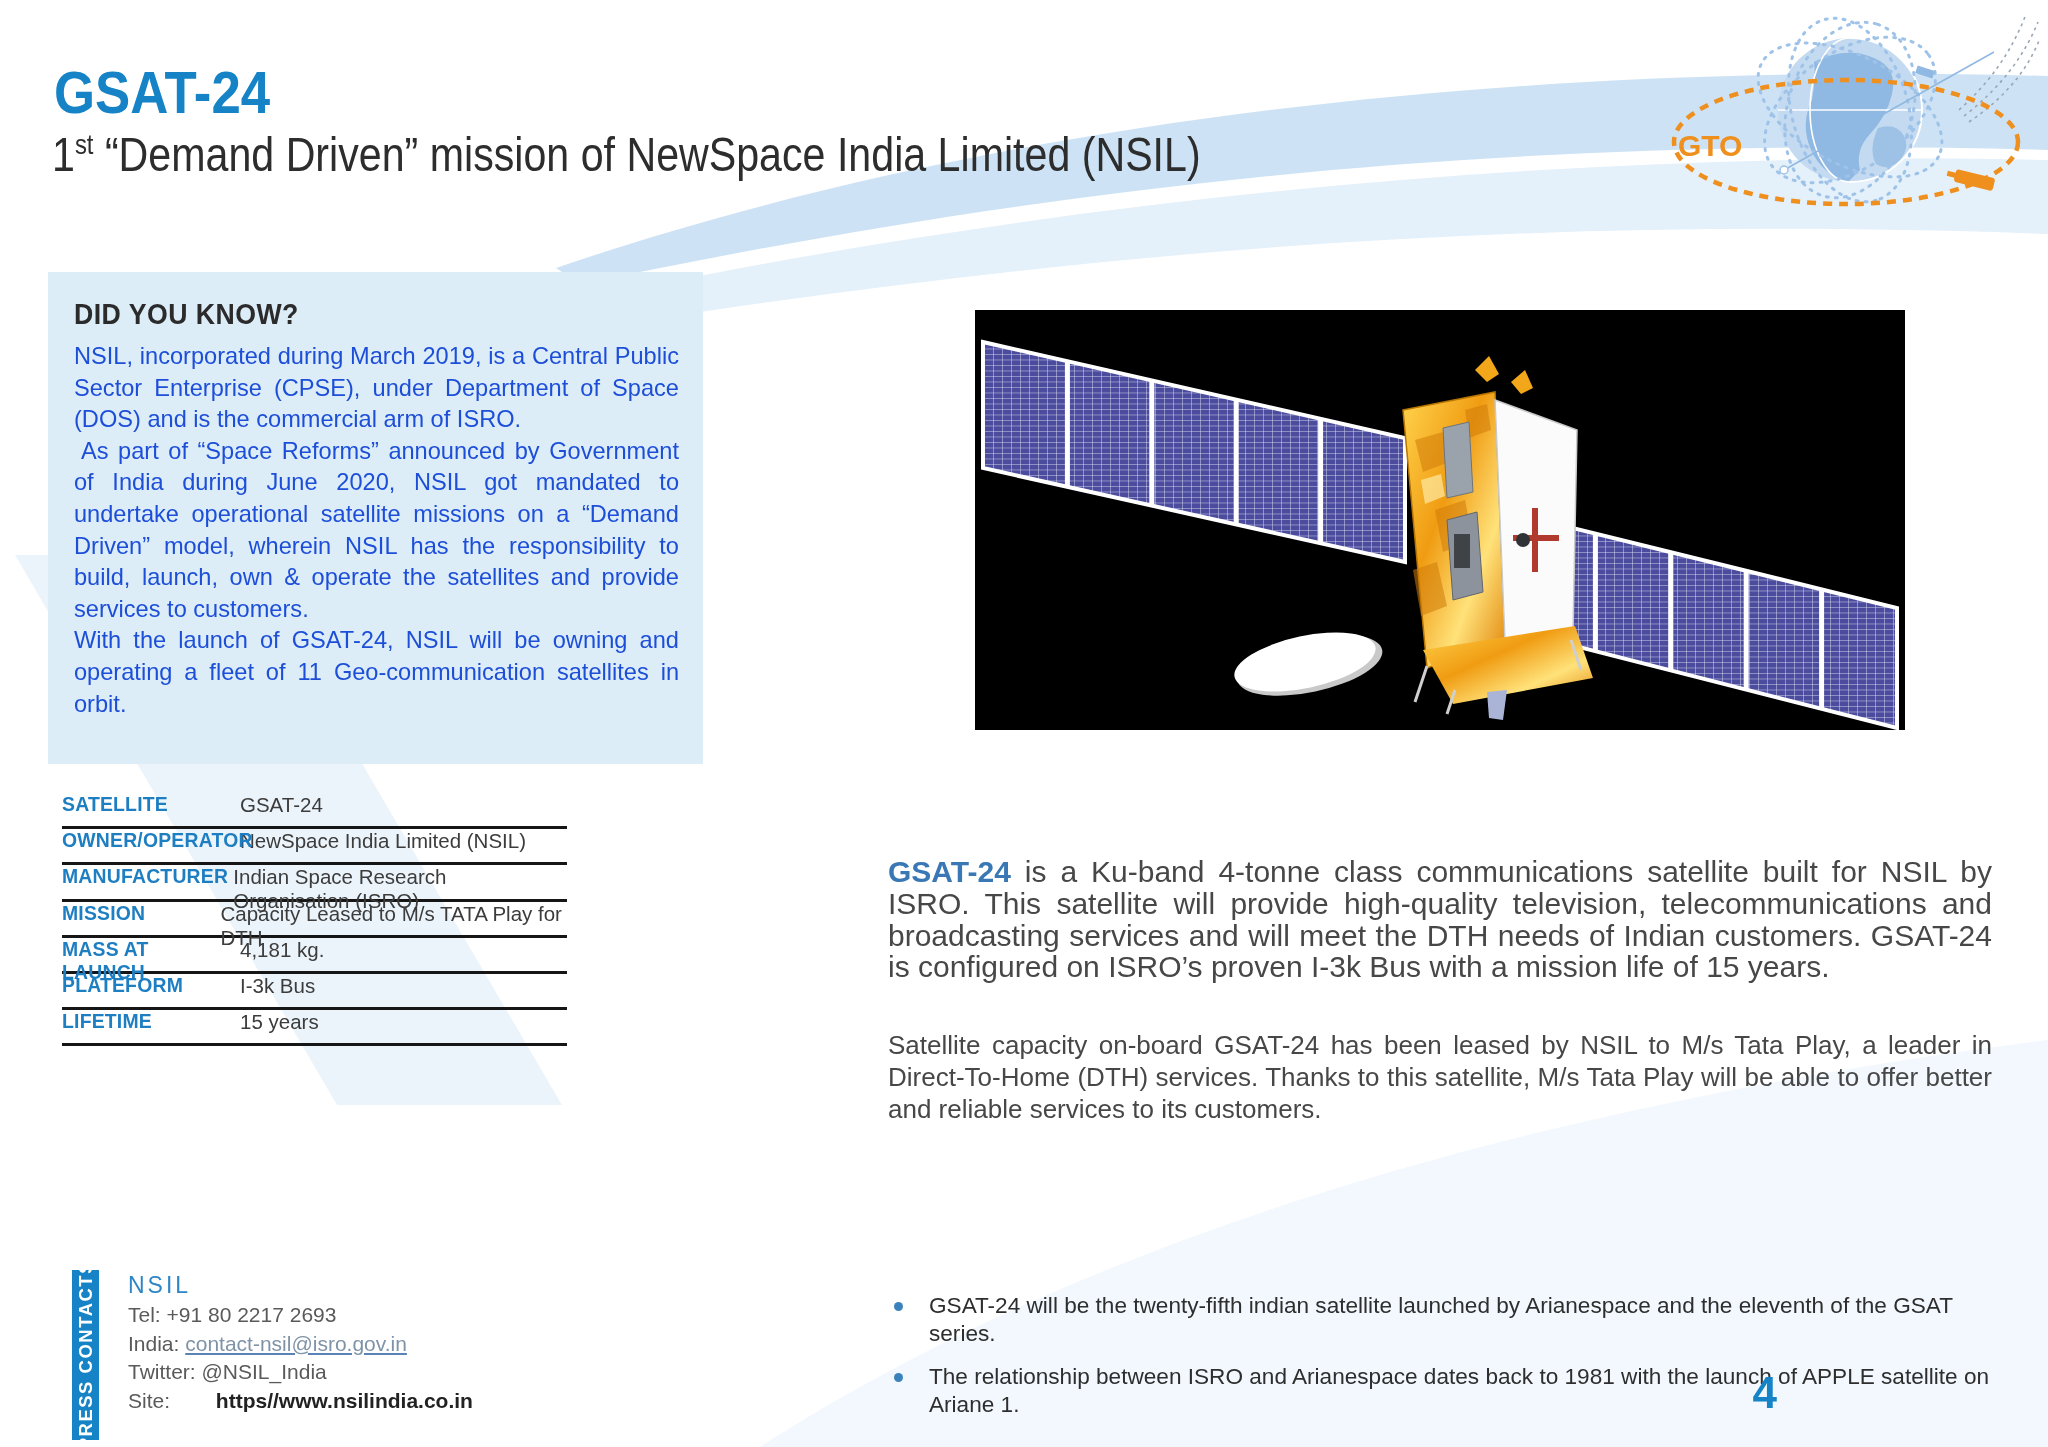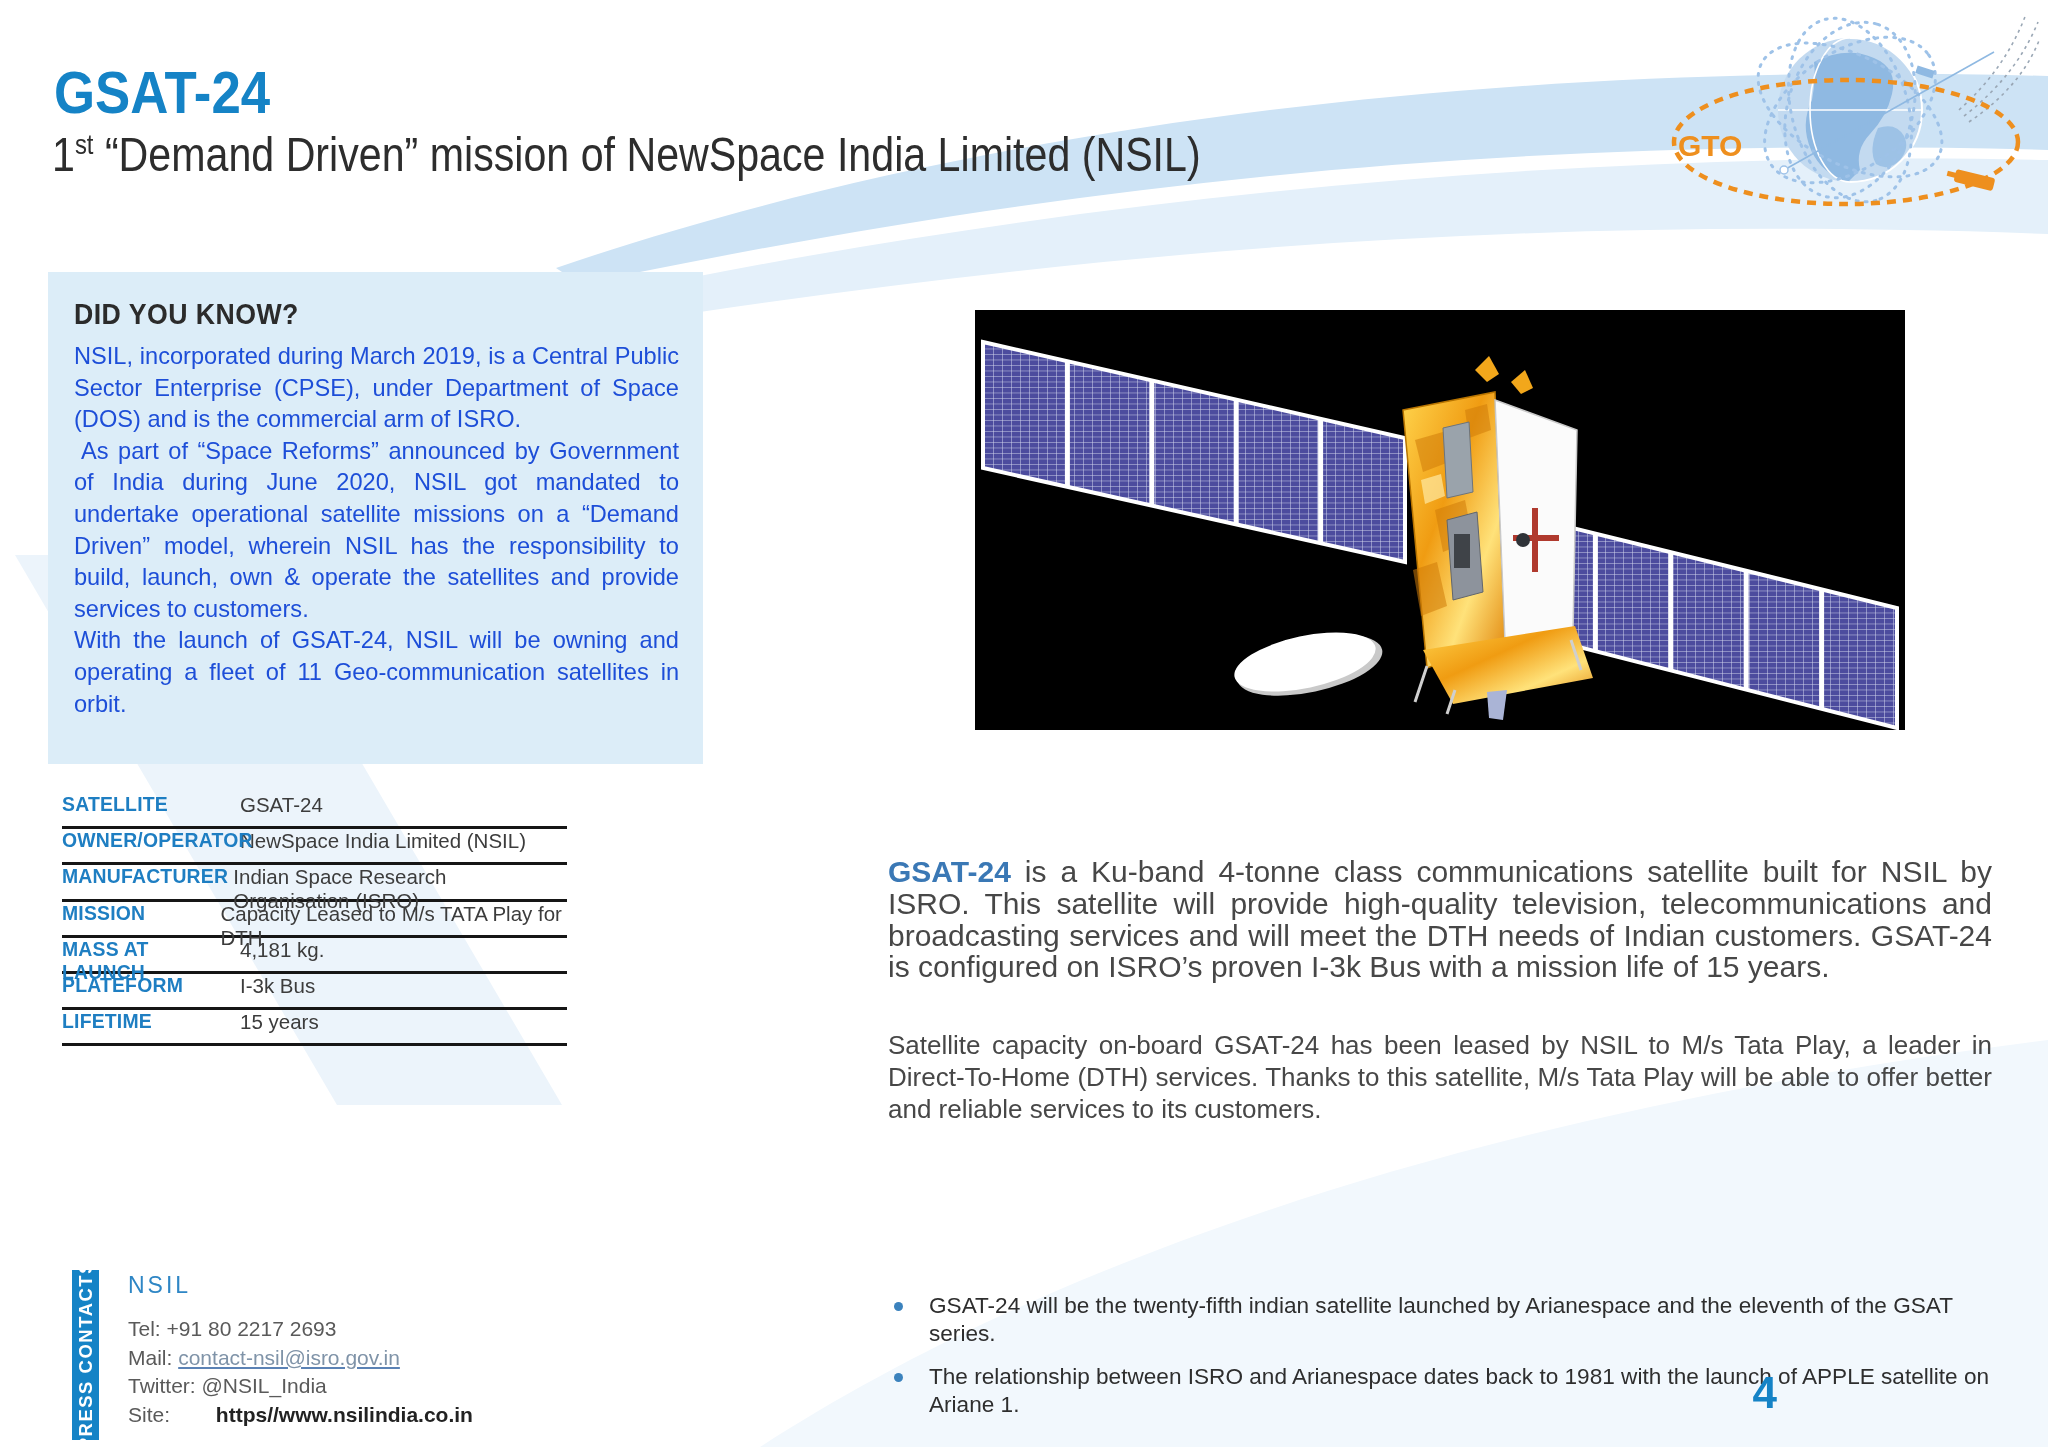--- a/index.html
+++ b/index.html
@@ -50,21 +50,21 @@
   .bullet-item { display:flex; align-items:flex-start; margin-bottom:15px; }
   .bullet-dot { width:9px; height:9px; border-radius:50%; background:#3b82bd; margin:10px 26px 0 6px; flex:none; }
   .bullet-text { font-size:22.6px; color:#2e2e2e; line-height:28px; }
 
   
   .press-bar { left:72px; top:1270px; width:27px; height:170px; background:#1583c6;
                display:flex; align-items:center; justify-content:center; }
   .press-bar span { writing-mode:vertical-rl; transform:rotate(180deg); color:#ffffff;
                     font-size:18.5px; font-weight:bold; letter-spacing:1.5px; white-space:nowrap; }
   .press { left:128px; top:1272px; width:420px; }
-  .press .org { font-size:23px; color:#2e86c5; letter-spacing:3px; margin-bottom:16px; }
+  .press .org { font-size:23px; color:#2e86c5; letter-spacing:3px; margin-bottom:2px; }
   .press .row { font-size:21px; color:#5a5a5a; line-height:28.5px; }
   .press a { color:#7f93a8; text-decoration:underline; text-decoration-color:#5b82b5; }
   .press .site-val { font-weight:bold; color:#222222;margin-left:40px; }
 
   .page-num { right:24px; top:1368px; font-size:44px; font-weight:bold; color:#1583c6; }
 </style>
 </head>
 <body>
 
 <svg id="bg" viewBox="0 0 2048 1447" preserveAspectRatio="none">
@@ -226,20 +226,20 @@
       <span class="bullet-text">The relationship between ISRO and Arianespace dates back to 1981 with the launch of APPLE satellite on Ariane 1.</span>
     </div>
   </div>
 
   <div class="abs press-bar">
     <span>PRESS CONTACTS</span>
   </div>
   <div class="abs press">
     <div class="org">NSIL</div>
     <div class="row"><span>Tel: </span><span>+91 80 2217 2693</span></div>
-    <div class="row"><span>Mail: </span><a href="#">contact-nsil@isro.gov.in</a></div>
+    <div class="row"><span>India: </span><a href="#">contact-nsil@isro.gov.in</a></div>
     <div class="row"><span>Twitter: </span><span>@NSIL_India</span></div>
     <div class="row"><span>Site: </span><span class="site-val">https//www.nsilindia.co.in</span></div>
   </div>
 
   <div class="abs page-num">4</div>
 
 </div>
 
 </body></html>

